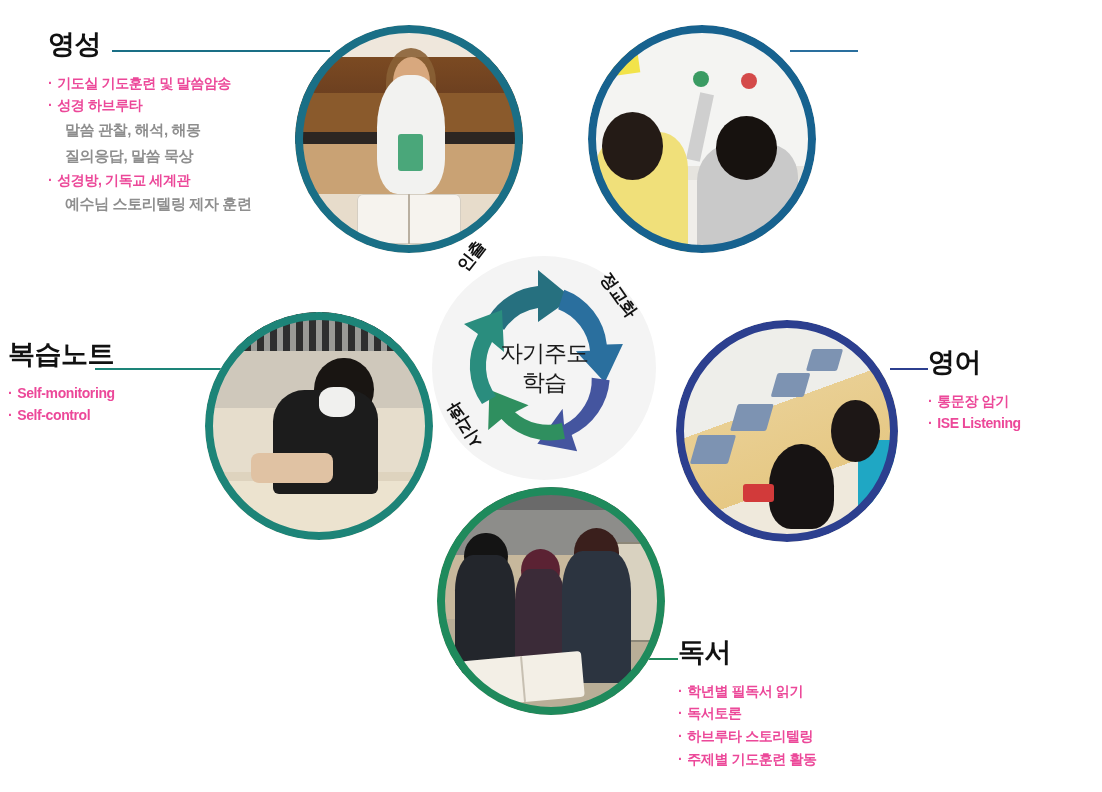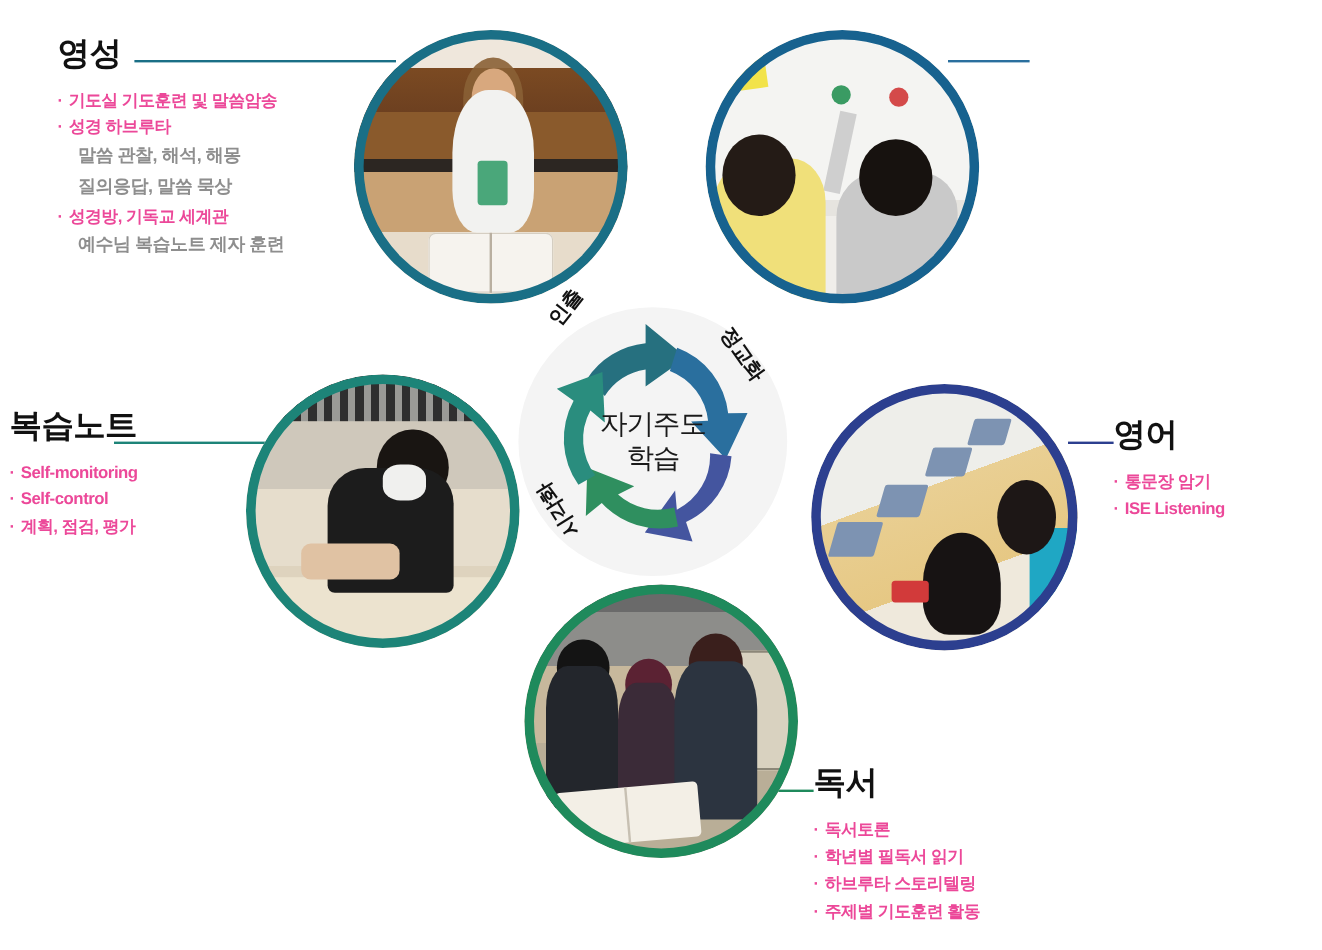--- a/index.html
+++ b/index.html
@@ -227,45 +227,44 @@
   </div>
 
   <div class="blk" style="left:48px;top:30px;">
     <h2>영성</h2>
     <ul>
       <li><span class="dot">·</span><span>기도실 기도훈련 및 말씀암송</span></li>
       <li><span class="dot">·</span><span>성경 하브루타</span></li>
       <li class="sub">말씀 관찰, 해석, 해몽</li>
       <li class="sub">질의응답, 말씀 묵상</li>
       <li><span class="dot">·</span><span>성경방, 기독교 세계관</span></li>
-      <li class="sub">예수님 복습노트 제자 훈련</li>
+      <li class="sub">예수님 스토리텔링 제자 훈련</li>
     </ul>
   </div>
 
 
   <div class="blk" style="left:8px;top:340px;">
     <h2>복습노트</h2>
     <ul>
       <li><span class="dot">·</span><span>Self-monitoring</span></li>
       <li><span class="dot">·</span><span>Self-control</span></li>
-      <li><span class="dot">·</span><span>계획, 점검, 평가</span></li>
     </ul>
   </div>
 
   <div class="blk" style="left:928px;top:348px;">
     <h2>영어</h2>
     <ul>
       <li><span class="dot">·</span><span>통문장 암기</span></li>
       <li><span class="dot">·</span><span>ISE Listening</span></li>
     </ul>
   </div>
 
   <div class="blk" style="left:678px;top:638px;">
     <h2>독서</h2>
     <ul>
+      <li><span class="dot">·</span><span>학년별 필독서 읽기</span></li>
       <li><span class="dot">·</span><span>독서토론</span></li>
-      <li><span class="dot">·</span><span>학년별 필독서 읽기</span></li>
       <li><span class="dot">·</span><span>하브루타 스토리텔링</span></li>
       <li><span class="dot">·</span><span>주제별 기도훈련 활동</span></li>
     </ul>
   </div>
 
 </div>
 
 </body></html>

